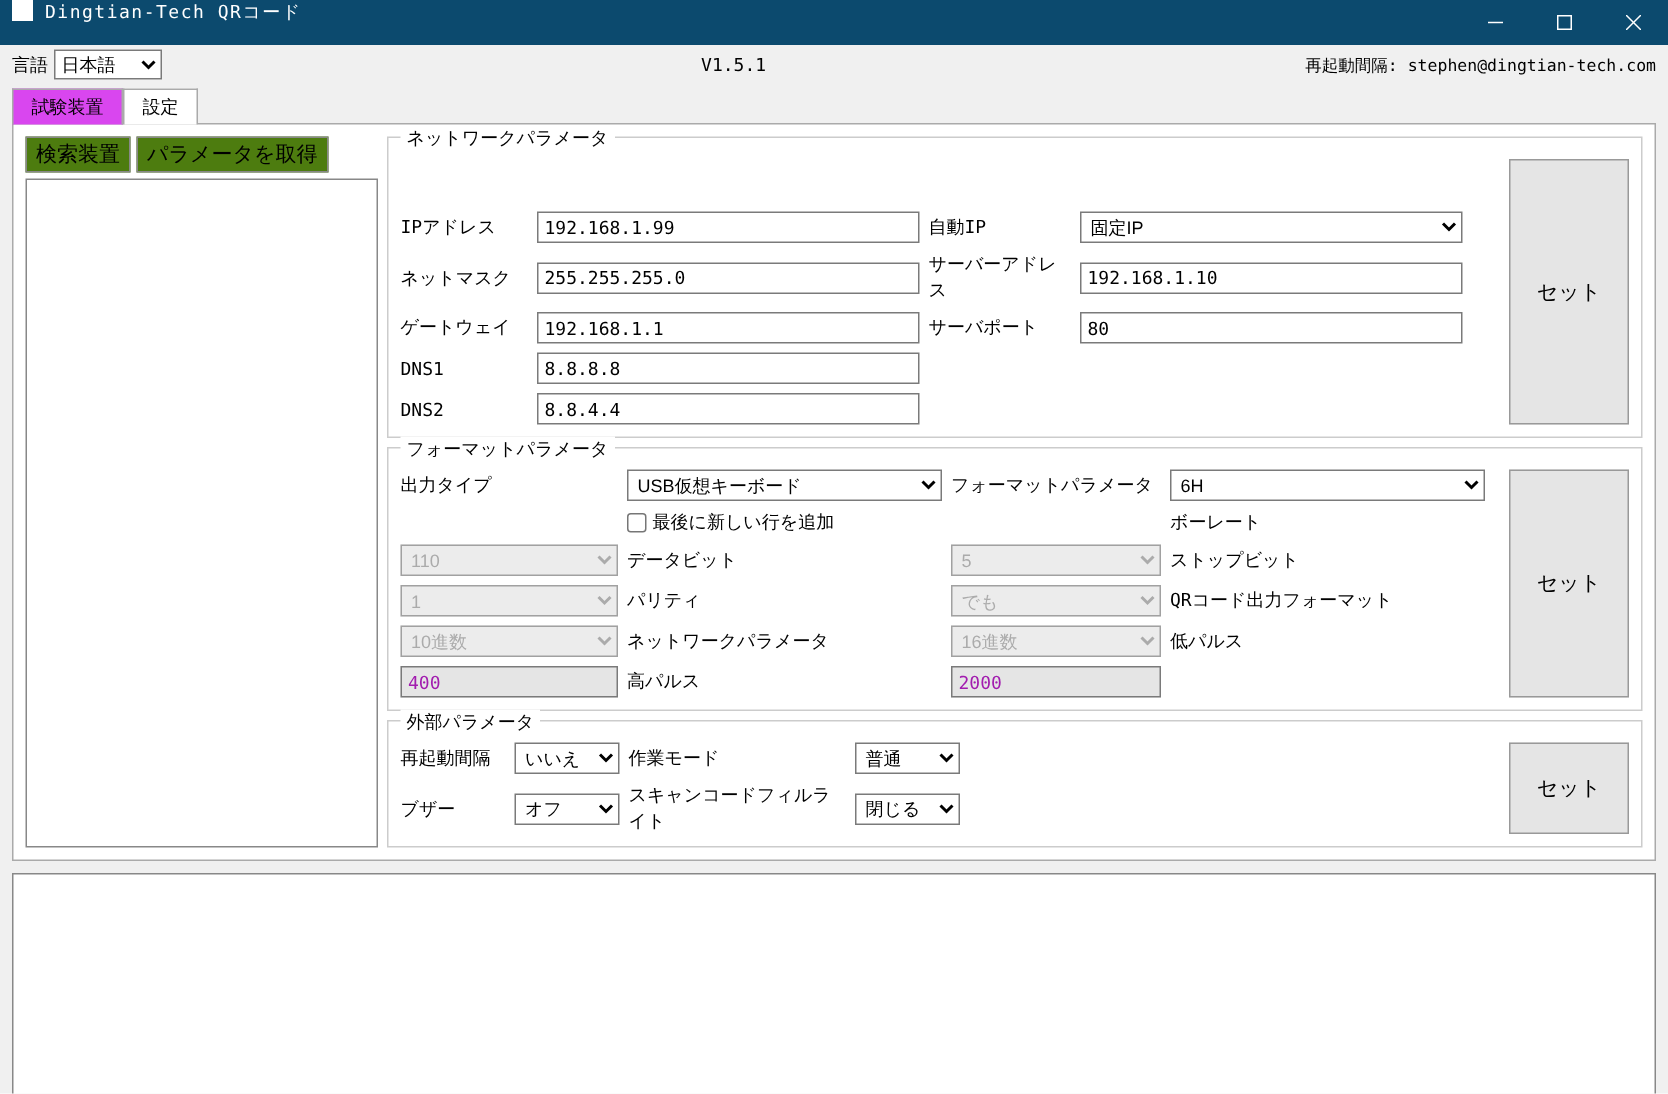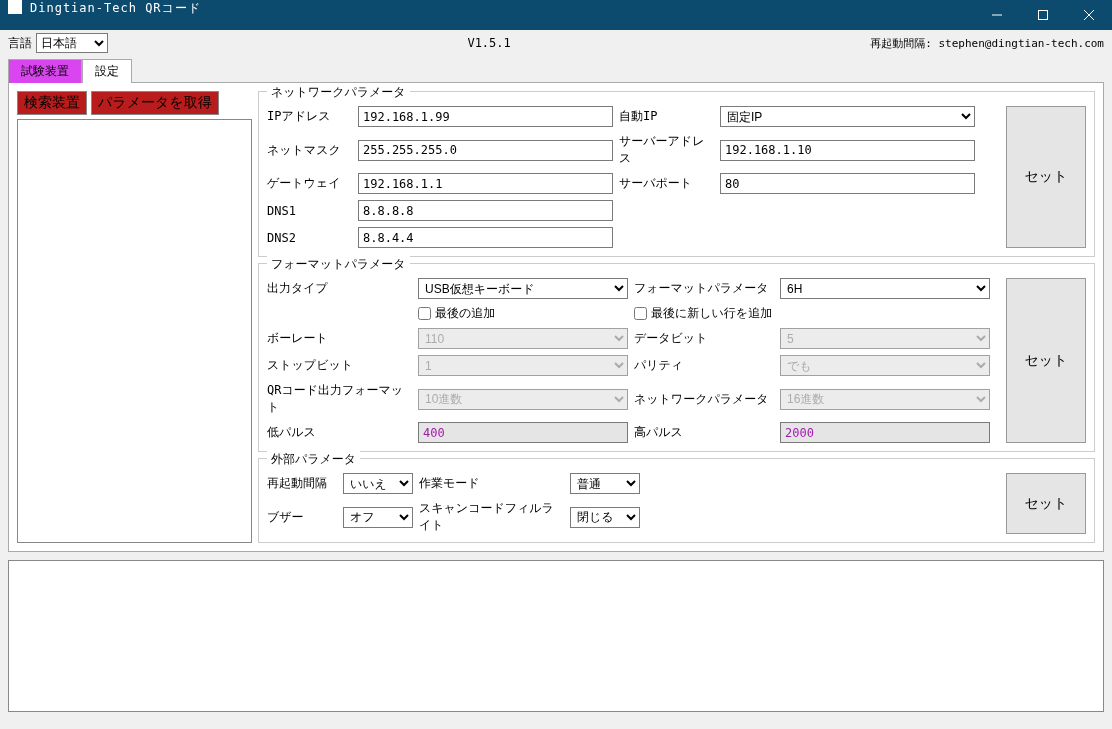--- a/index.html
+++ b/index.html
@@ -91,21 +91,21 @@
   gap: 8px;
 }
 
 .top-row { display: flex; gap: 6px; }
 .side-col { display: flex; flex-direction: column; width: 235px; }
 .side-btns { display: flex; gap: 4px; margin-bottom: 4px; }
 .btn-big {
   font-size: 14px;
   padding: 2px 6px;
   border: 1px solid #888;
-  background: #b91c1c;
+  background: #4d7c0f;
   cursor: pointer;
   text-align: center;
 }
 .device-list {
   flex: 1;
   border: 1px solid #888;
   background: white;
   min-height: 410px;
 }
 
@@ -136,20 +136,21 @@
   font-size: 14px;
   cursor: pointer;
 }
 
 .grid {
   display: grid;
   grid-template-columns: 85px 255px 95px 255px;
   column-gap: 6px;
   row-gap: 6px;
   align-items: center;
+  margin-top: 35px;
 }
 .grid-fmt {
   display: grid;
   grid-template-columns: 145px 210px 140px 210px;
   column-gap: 6px;
   row-gap: 6px;
   align-items: center;
 }
 .grid-ext {
   display: grid;
@@ -284,24 +285,20 @@
         <div class="group-title">フォーマットパラメータ</div>
         <div class="group-body">
           <div class="form-area">
             <div class="grid-fmt">
               <label>出力タイプ</label>
               <select class="fld"><option>USB仮想キーボード</option></select>
               <label>フォーマットパラメータ</label>
               <select class="fld"><option>6H</option></select>
 
               <span></span>
-              <div class="chk">
-                <input type="checkbox" style="">
-                <span>最後の追加</span>
-              </div>
               <div class="chk" style="grid-column: span 2">
                 <input type="checkbox" style="">
                 <span>最後に新しい行を追加</span>
               </div>
 
               <label>ボーレート</label>
               <select class="fld" disabled=""><option>110</option></select>
               <label>データビット</label>
               <select class="fld" disabled=""><option>5</option></select>
 

